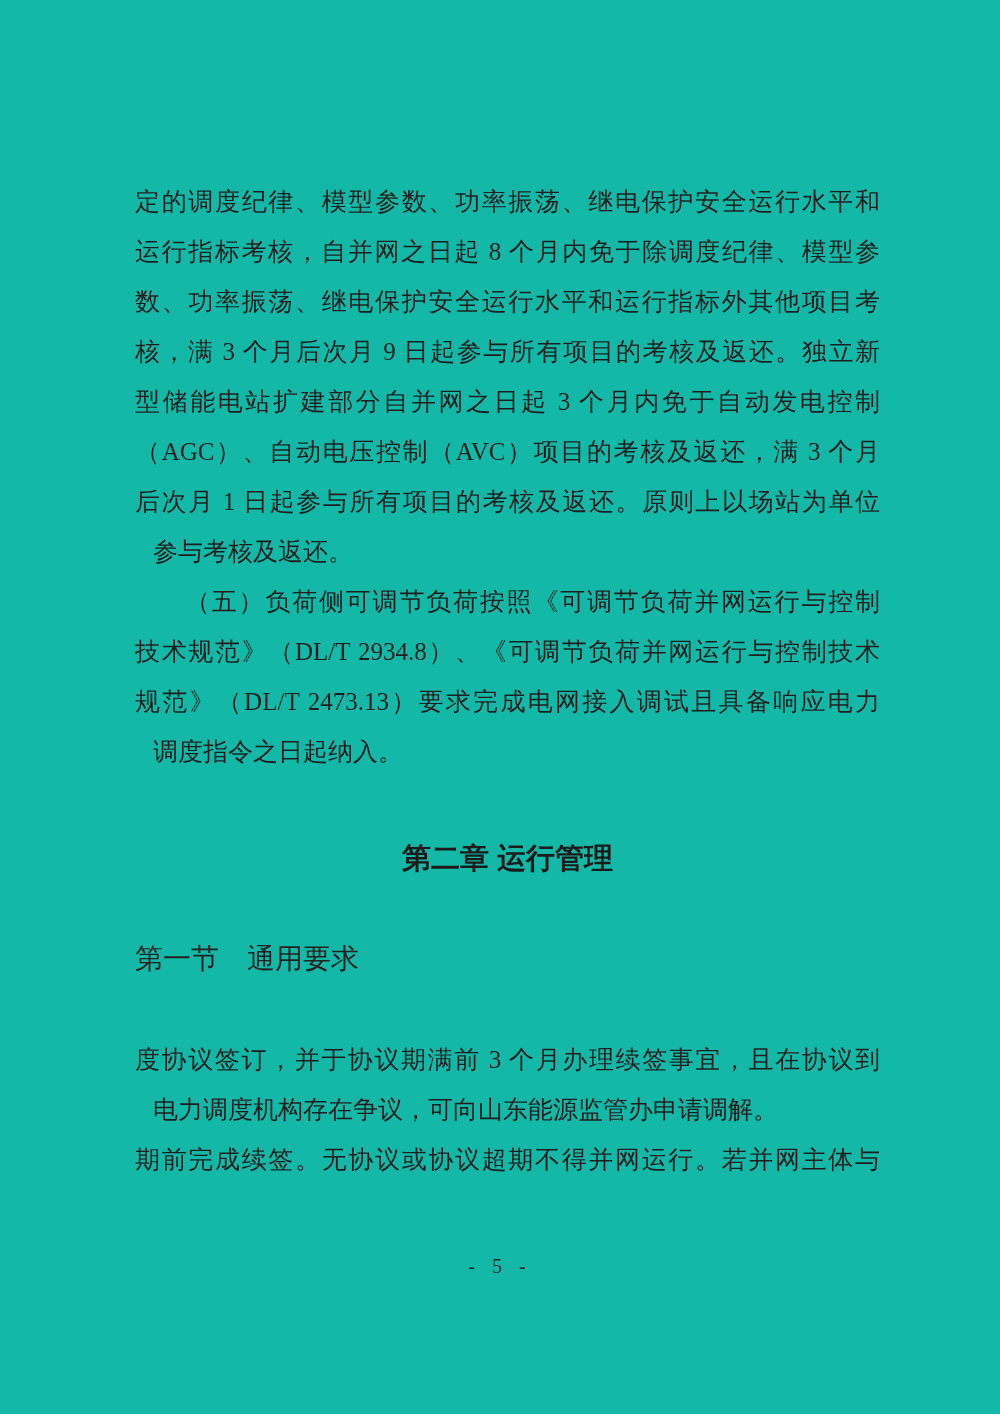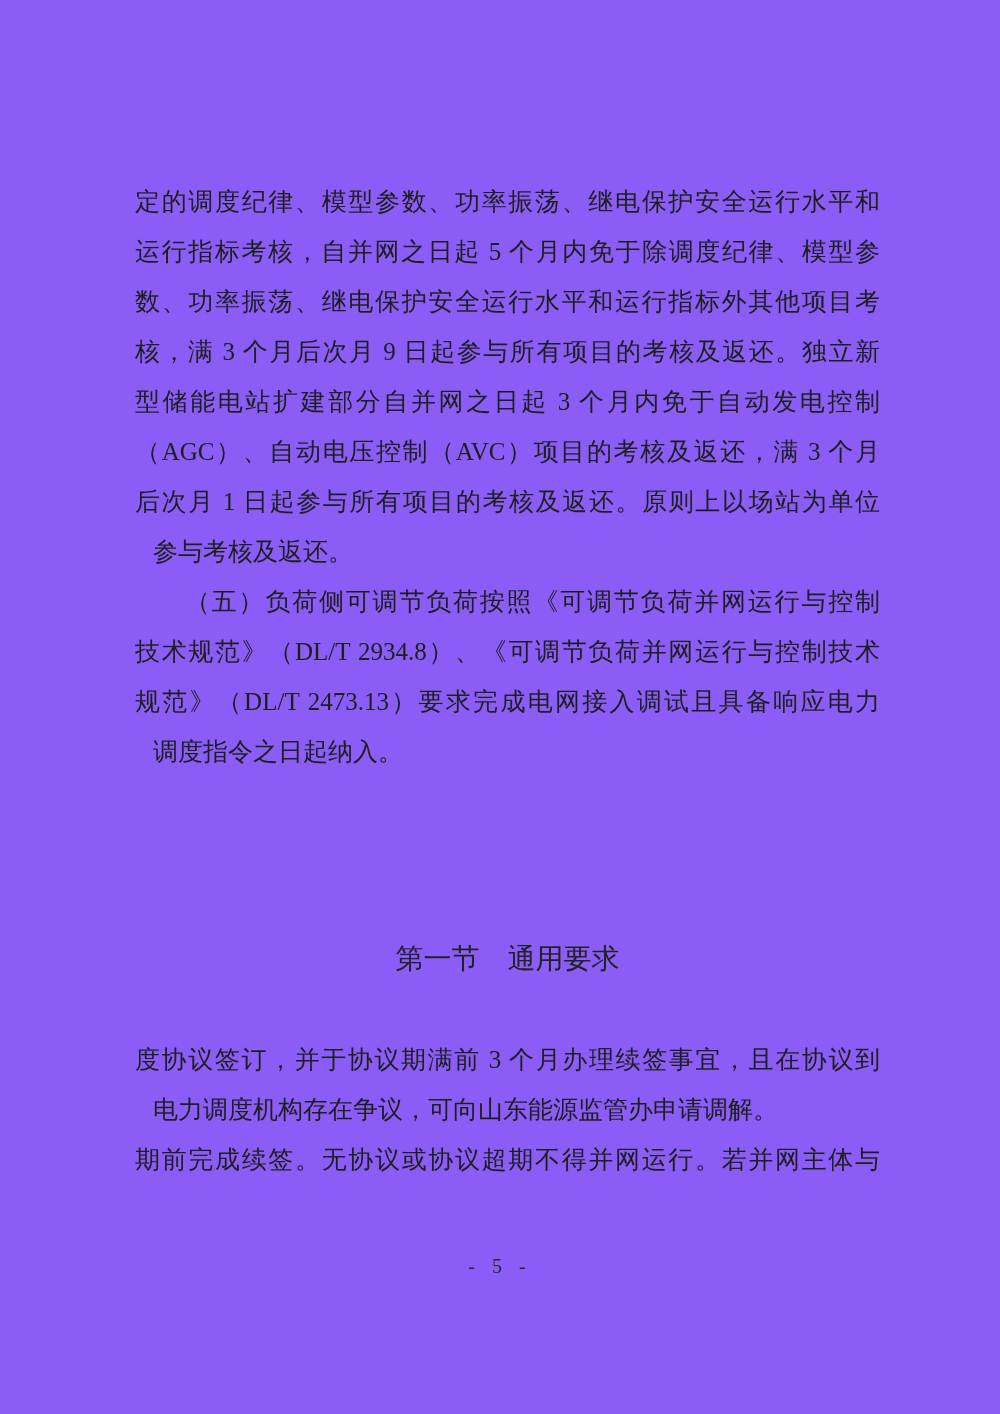--- a/index.html
+++ b/index.html
@@ -5,21 +5,21 @@
   html, body {
     margin: 0;
     padding: 0;
     background: #e8e8e8;
   }
   .page {
     position: relative;
     width: 1000px;
     height: 1414px;
     margin: 0 auto;
-    background: #8b5cf6;
+    background: #14b8a6;
     overflow: hidden;
     font-family: "Liberation Serif", serif;
     color: #1e1e1e;
   }
   .textcol {
     position: absolute;
     left: 135px;
     width: 745px;
     font-size: 25px;
     line-height: 50px;
@@ -50,21 +50,20 @@
     font-size: 29px;
     color: #1a1a1a;
     white-space: pre;
   }
   .section-heading {
     position: absolute;
     left: 135px;
     width: 745px;
     top: 934px;
     line-height: 50px;
-    text-align: center;
     font-size: 28px;
     color: #222222;
   }
   .section-heading .sec-title { margin-left: 1em; }
   .article-term {
     font-family: "Liberation Sans", sans-serif;
     font-weight: 700;
     color: #161616;
     margin-right: 0.95em;
   }
@@ -81,36 +80,37 @@
   }
 </style>
 </head>
 <body>
 
 <div class="page">
 
   <div class="textcol body-block">
     <div>
       <div class="line">定的调度纪律、模型参数、功率振荡、继电保护安全运行水平和</div>
-      <div class="line">运行指标考核，自并网之日起 5 个月内免于除调度纪律、模型参</div>
+      <div class="line">运行指标考核，自并网之日起 8 个月内免于除调度纪律、模型参</div>
       <div class="line">数、功率振荡、继电保护安全运行水平和运行指标外其他项目考</div>
       <div class="line">核，满 3 个月后次月 9 日起参与所有项目的考核及返还。独立新</div>
       <div class="line">型储能电站扩建部分自并网之日起 3 个月内免于自动发电控制</div>
       <div class="line">（AGC）、自动电压控制（AVC）项目的考核及返还，满 3 个月</div>
       <div class="line">后次月 1 日起参与所有项目的考核及返还。原则上以场站为单位</div>
       <div class="line last">参与考核及返还。</div>
     </div>
     <div>
       <div class="line indent">（五）负荷侧可调节负荷按照《可调节负荷并网运行与控制</div>
       <div class="line">技术规范》（DL/T 2934.8）、《可调节负荷并网运行与控制技术</div>
       <div class="line">规范》（DL/T 2473.13）要求完成电网接入调试且具备响应电力</div>
       <div class="line last">调度指令之日起纳入。</div>
     </div>
   </div>
 
+  <div class="chapter-heading">第二章 运行管理</div>
 
   <div class="section-heading">
     <span class="sec-num">第一节</span><span class="sec-title">通用要求</span>
   </div>
 
   <div class="textcol article-block">
     <div class="line">度协议签订，并于协议期满前 3 个月办理续签事宜，且在协议到</div>
     <div class="line last">电力调度机构存在争议，可向山东能源监管办申请调解。</div>
     <div class="line">期前完成续签。无协议或协议超期不得并网运行。若并网主体与</div>
   </div>

